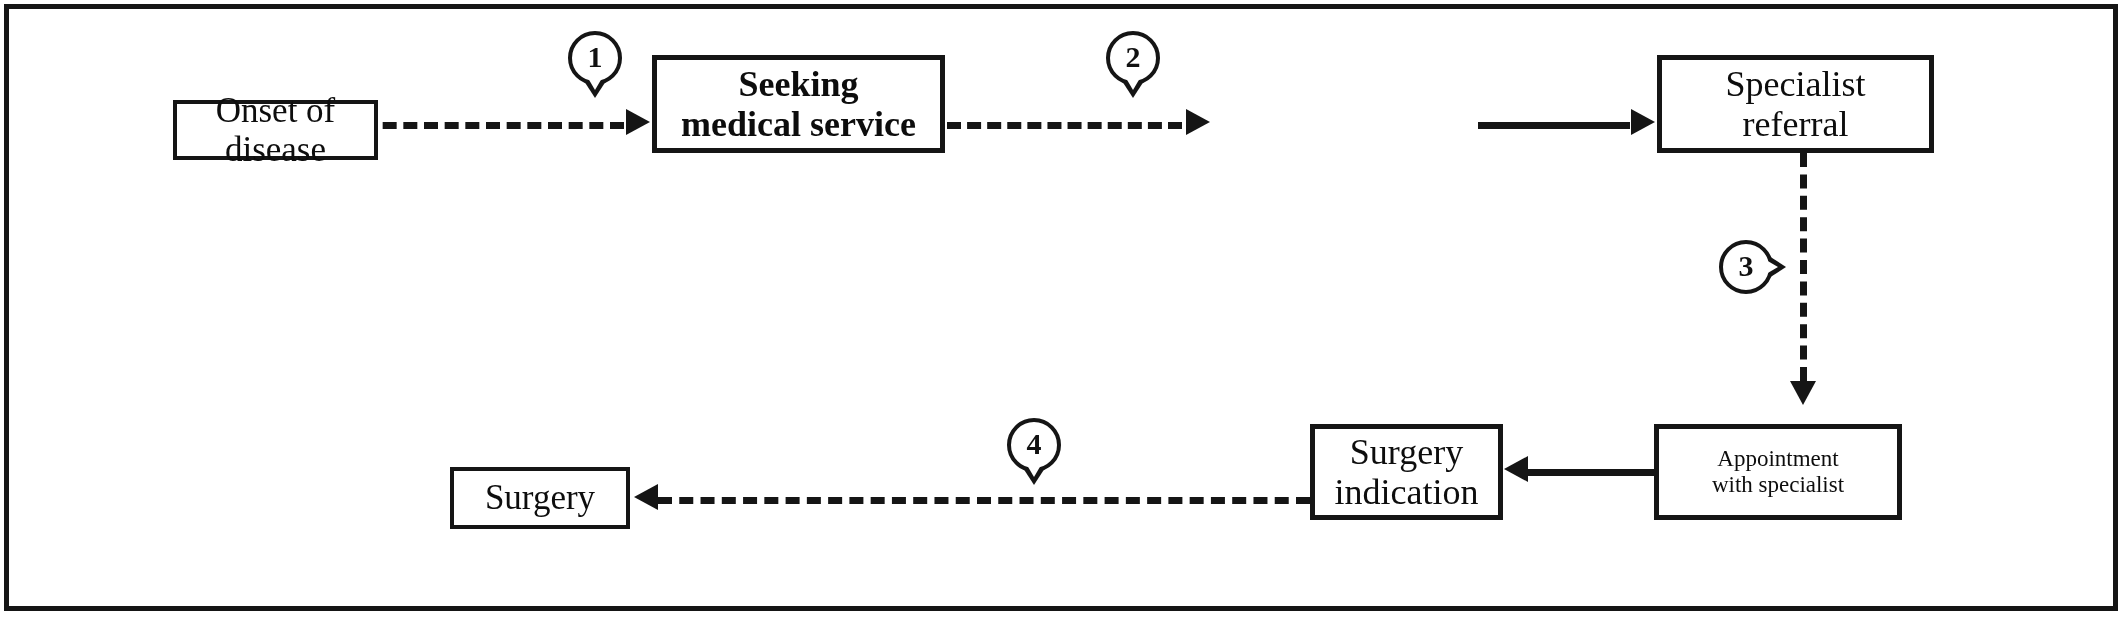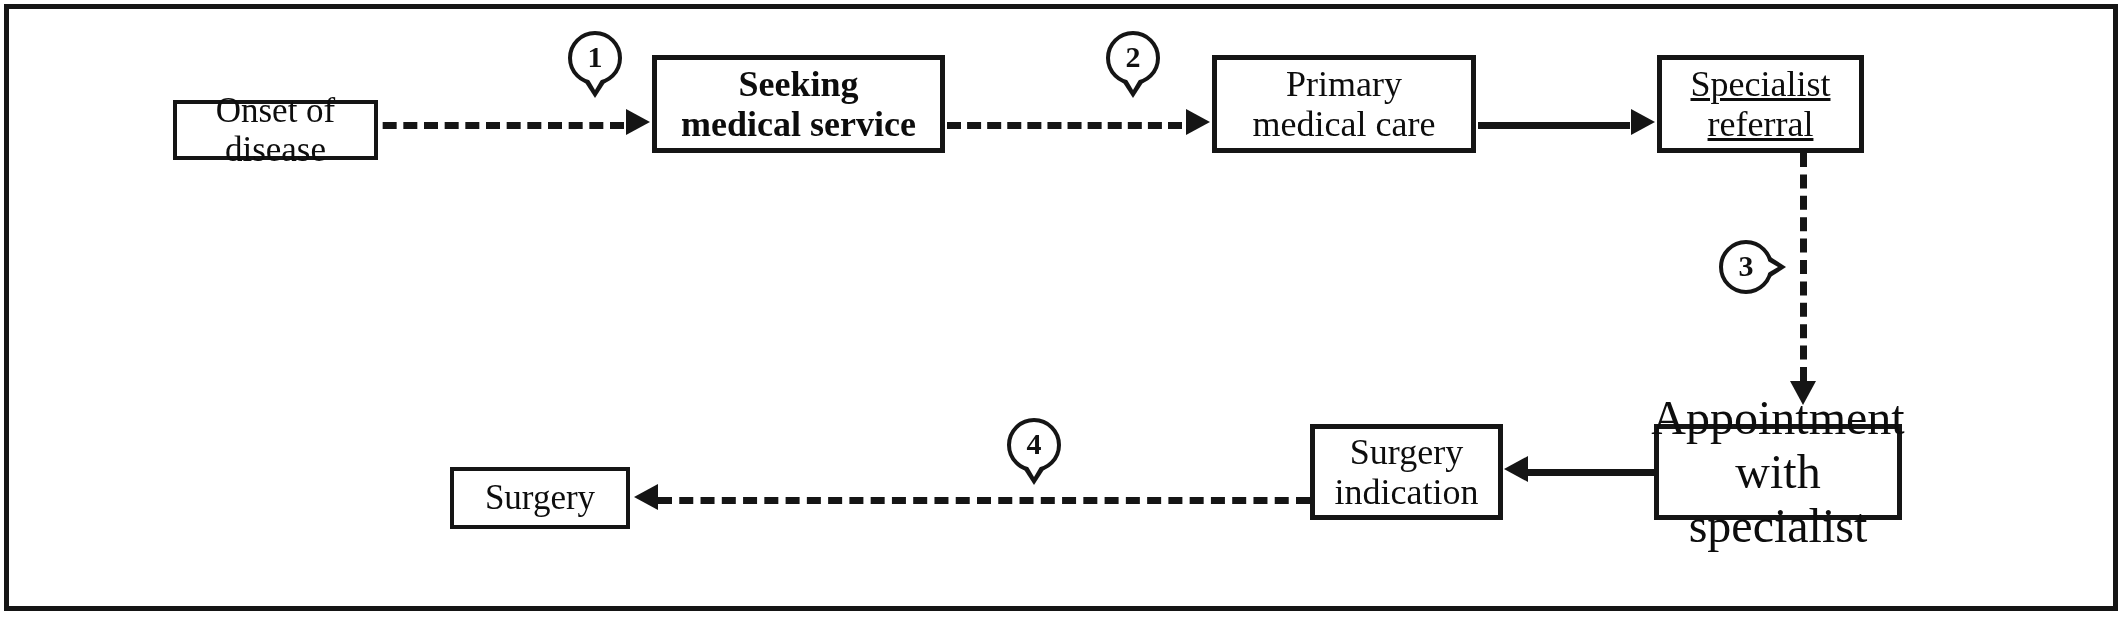--- a/index.html
+++ b/index.html
@@ -122,31 +122,27 @@
 
   <div class="node thin" style="left:173px;top:100px;width:205px;height:60px;font-size:35px;">
     <span class="lbl">Onset of disease</span>
   </div>
 
   <div class="node" style="left:652px;top:55px;width:293px;height:98px;font-size:36px;font-weight:bold;">
     <span class="lbl">Seeking
 medical service</span>
   </div>
 
-  <div class="node" style="left:1212px;top:55px;width:264px;height:98px;font-size:36px;">
-    <span class="lbl">Primary
-medical care</span>
-  </div>
-
-  <div class="node" style="left:1657px;top:55px;width:207px;height:98px;font-size:36px;text-decoration:underline;">
+
+  <div class="node" style="left:1657px;top:55px;width:277px;height:98px;font-size:36px;">
     <span class="lbl">Specialist
 referral</span>
   </div>
 
-  <div class="node" style="left:1654px;top:424px;width:248px;height:96px;font-size:48px;">
+  <div class="node" style="left:1654px;top:424px;width:248px;height:96px;font-size:23px;">
     <span class="lbl">Appointment
 with specialist</span>
   </div>
 
   <div class="node" style="left:1310px;top:424px;width:193px;height:96px;font-size:36px;">
     <span class="lbl">Surgery
 indication</span>
   </div>
 
   <div class="node thin" style="left:450px;top:467px;width:180px;height:62px;font-size:35px;">

